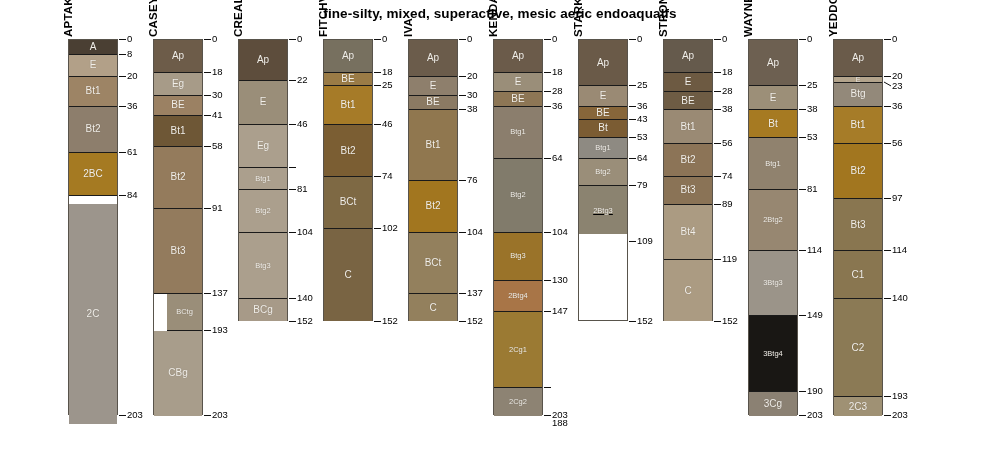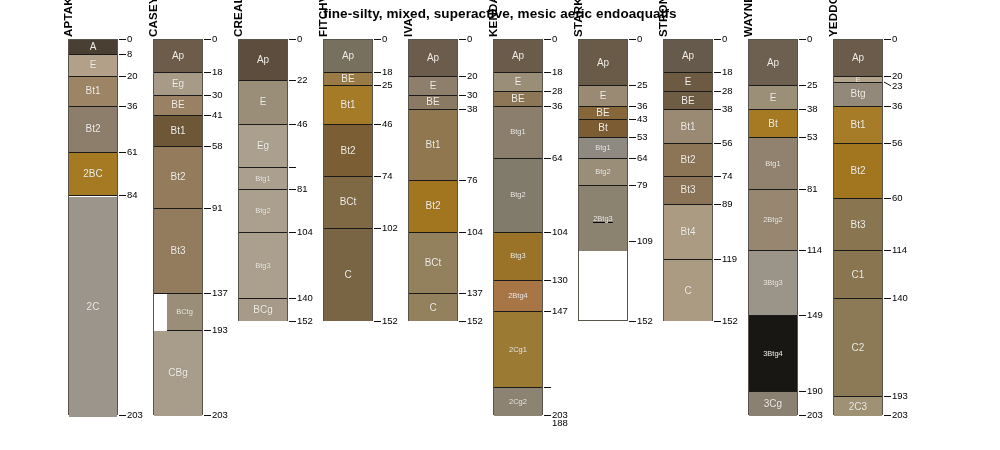--- a/index.html
+++ b/index.html
@@ -124,21 +124,21 @@
           </div>
           <div class="horizon" style="top: 37.04px; height: 29.632px; background: rgb(157, 132, 101);">
             <span class="horizon-label">Bt1</span>
           </div>
           <div class="horizon" style="top: 66.672px; height: 46.3px; background: rgb(141, 126, 108);">
             <span class="horizon-label">Bt2</span>
           </div>
           <div class="horizon" style="top: 112.972px; height: 42.596px; background: rgb(165, 122, 34);">
             <span class="horizon-label">2BC</span>
           </div>
-          <div class="horizon" style="top: 157px; height: 220.388px; background: rgb(156, 149, 140); border-bottom: none;">
+          <div class="horizon" style="top: 164px; height: 220.388px; background: rgb(156, 149, 140); border-bottom: none;">
             <span class="horizon-label">2C</span>
           </div>
         </div>
         <div class="axis" style="left: 51px;">
           <div class="tick" style="top: 39px;"></div>
           <div class="tick-label" style="top: 34px;">0</div>
           <div class="tick" style="top: 54px;"></div>
           <div class="tick-label" style="top: 48.816px;">8</div>
           <div class="tick" style="top: 76px;"></div>
           <div class="tick-label" style="top: 71.04px;">20</div>
@@ -396,21 +396,21 @@
           </div>
           <div class="horizon" style="top: 79.636px; height: 18.52px; background: rgb(123, 92, 51);">
             <span class="horizon-label">Bt</span>
           </div>
           <div class="horizon" style="top: 98.156px; height: 20.372px; background: rgb(142, 138, 130);">
             <span class="horizon-label small">Btg1</span>
           </div>
           <div class="horizon" style="top: 118.528px; height: 27.78px; background: rgb(154, 142, 121);">
             <span class="horizon-label small">Btg2</span>
           </div>
-          <div class="horizon" style="top: 146.308px; height: 65px; background: rgb(139, 131, 112); text-decoration: underline;">
+          <div class="horizon" style="top: 146.308px; height: 48px; background: rgb(139, 131, 112); text-decoration: underline;">
             <span class="horizon-label small">2Btg3</span>
           </div>
         </div>
         <div class="axis" style="left: 51px;">
           <div class="tick" style="top: 39px;"></div>
           <div class="tick-label" style="top: 34px;">0</div>
           <div class="tick" style="top: 85px;"></div>
           <div class="tick-label" style="top: 80.3px;">25</div>
           <div class="tick" style="top: 106px;"></div>
           <div class="tick-label" style="top: 100.672px;">36</div>
@@ -564,21 +564,21 @@
           <div class="tick-label" style="top: 71.04px;">20</div>
           <svg class="leader" width="10" height="7.943999999999988" style="top: 79.596px;">
             <line x1="0" y1="2" x2="7" y2="5.943999999999988"></line>
           </svg>
           <div class="tick-label" style="top: 80.54px;">23</div>
           <div class="tick" style="top: 106px;"></div>
           <div class="tick-label" style="top: 100.672px;">36</div>
           <div class="tick" style="top: 143px;"></div>
           <div class="tick-label" style="top: 137.712px;">56</div>
           <div class="tick" style="top: 198px;"></div>
-          <div class="tick-label" style="top: 193.272px;">60</div>
+          <div class="tick-label" style="top: 193.272px;">97</div>
           <div class="tick" style="top: 250px;"></div>
           <div class="tick-label" style="top: 245.128px;">114</div>
           <div class="tick" style="top: 298px;"></div>
           <div class="tick-label" style="top: 293.28px;">140</div>
           <div class="tick" style="top: 396px;"></div>
           <div class="tick-label" style="top: 391.436px;">193</div>
           <div class="tick" style="top: 415px;"></div>
           <div class="tick-label" style="top: 409.956px;">203</div>
         </div>
       </div>

